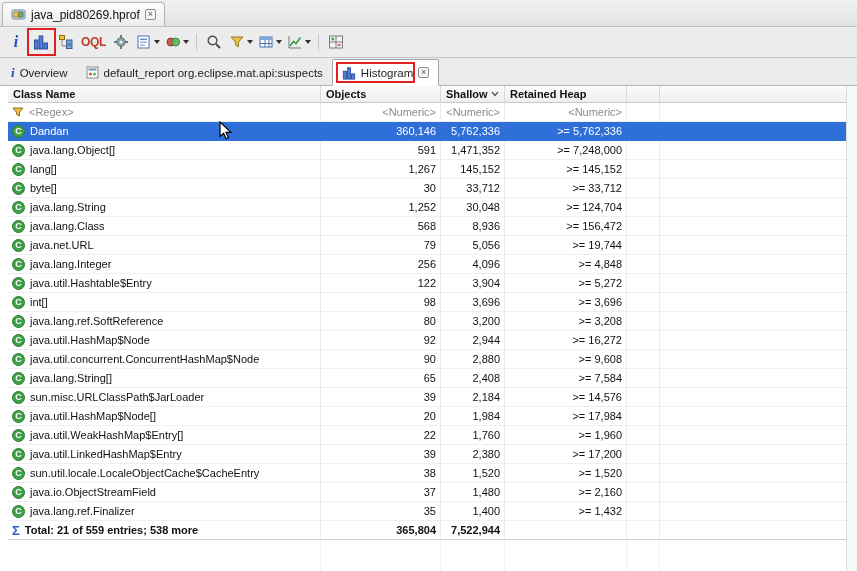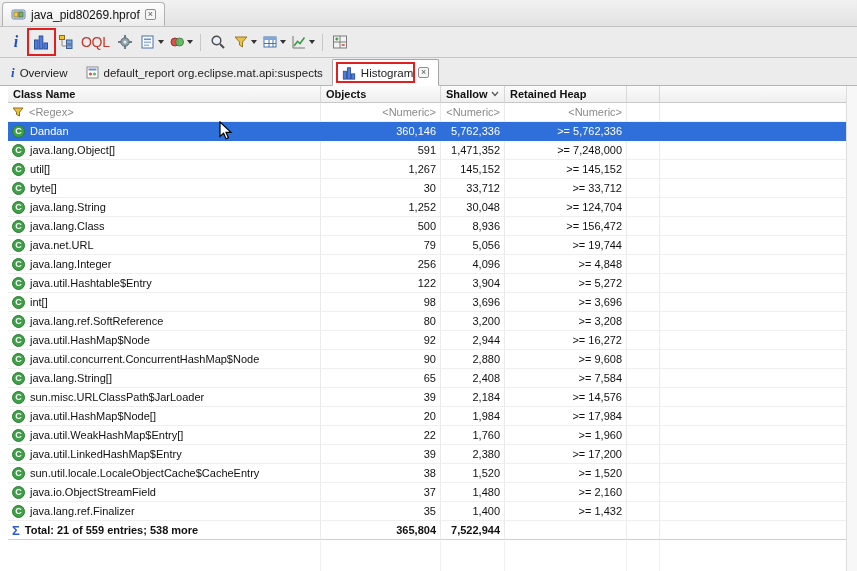--- a/index.html
+++ b/index.html
@@ -36,21 +36,21 @@
   .tbtn .arrow {
     width: 0; height: 0; border-left: 3px solid transparent; border-right: 3px solid transparent;
     border-top: 4px solid #333; margin-left: 2px;
   }
   .tsep { width: 1px; height: 17px; background: #c7c7c7; margin: 0 4px; }
   .info-i {
     font-family: "Liberation Serif", serif; font-weight: bold; font-style: italic;
     color: #2050c0; font-size: 16px; line-height: 1;
   }
   .info-i.small { font-size: 13px; }
-  .oql { font-size: 14px; font-weight: normal; color: #c0392b; letter-spacing: -0.3px; }
+  .oql { font-size: 12px; font-weight: bold; color: #c0392b; letter-spacing: -0.3px; }
   
   .view-tabbar {
     height: 28px; background: #ececec; border-bottom: 1px solid #b5b5b5;
     display: flex; align-items: flex-end; padding-left: 2px; position: relative;
   }
   .vtab { height: 25px; display: flex; align-items: center; gap: 5px; padding: 0 9px; font-size: 11.5px; color: #222; }
   .vtab.selected {
     position: relative; height: 27px; margin-bottom: -1px; background: #fff;
     border: 1px solid #a5a5a5; border-bottom: 1px solid #fff; border-radius: 2px 2px 0 0; z-index: 2;
   }
@@ -278,21 +278,21 @@
           </div>
           <div class="cell num">591</div>
           <div class="cell num">1,471,352</div>
           <div class="cell num">&gt;= 7,248,000</div>
           <div class="cell"></div>
           <div class="cell"></div>
         </div>
         <div class="trow">
           <div class="cell name-cell">
             <span class="cicon">C</span>
-            <span>util[]</span>
+            <span>lang[]</span>
           </div>
           <div class="cell num">1,267</div>
           <div class="cell num">145,152</div>
           <div class="cell num">&gt;= 145,152</div>
           <div class="cell"></div>
           <div class="cell"></div>
         </div>
         <div class="trow">
           <div class="cell name-cell">
             <span class="cicon">C</span>
@@ -313,21 +313,21 @@
           <div class="cell num">30,048</div>
           <div class="cell num">&gt;= 124,704</div>
           <div class="cell"></div>
           <div class="cell"></div>
         </div>
         <div class="trow">
           <div class="cell name-cell">
             <span class="cicon">C</span>
             <span>java.lang.Class</span>
           </div>
-          <div class="cell num">500</div>
+          <div class="cell num">568</div>
           <div class="cell num">8,936</div>
           <div class="cell num">&gt;= 156,472</div>
           <div class="cell"></div>
           <div class="cell"></div>
         </div>
         <div class="trow">
           <div class="cell name-cell">
             <span class="cicon">C</span>
             <span>java.net.URL</span>
           </div>

